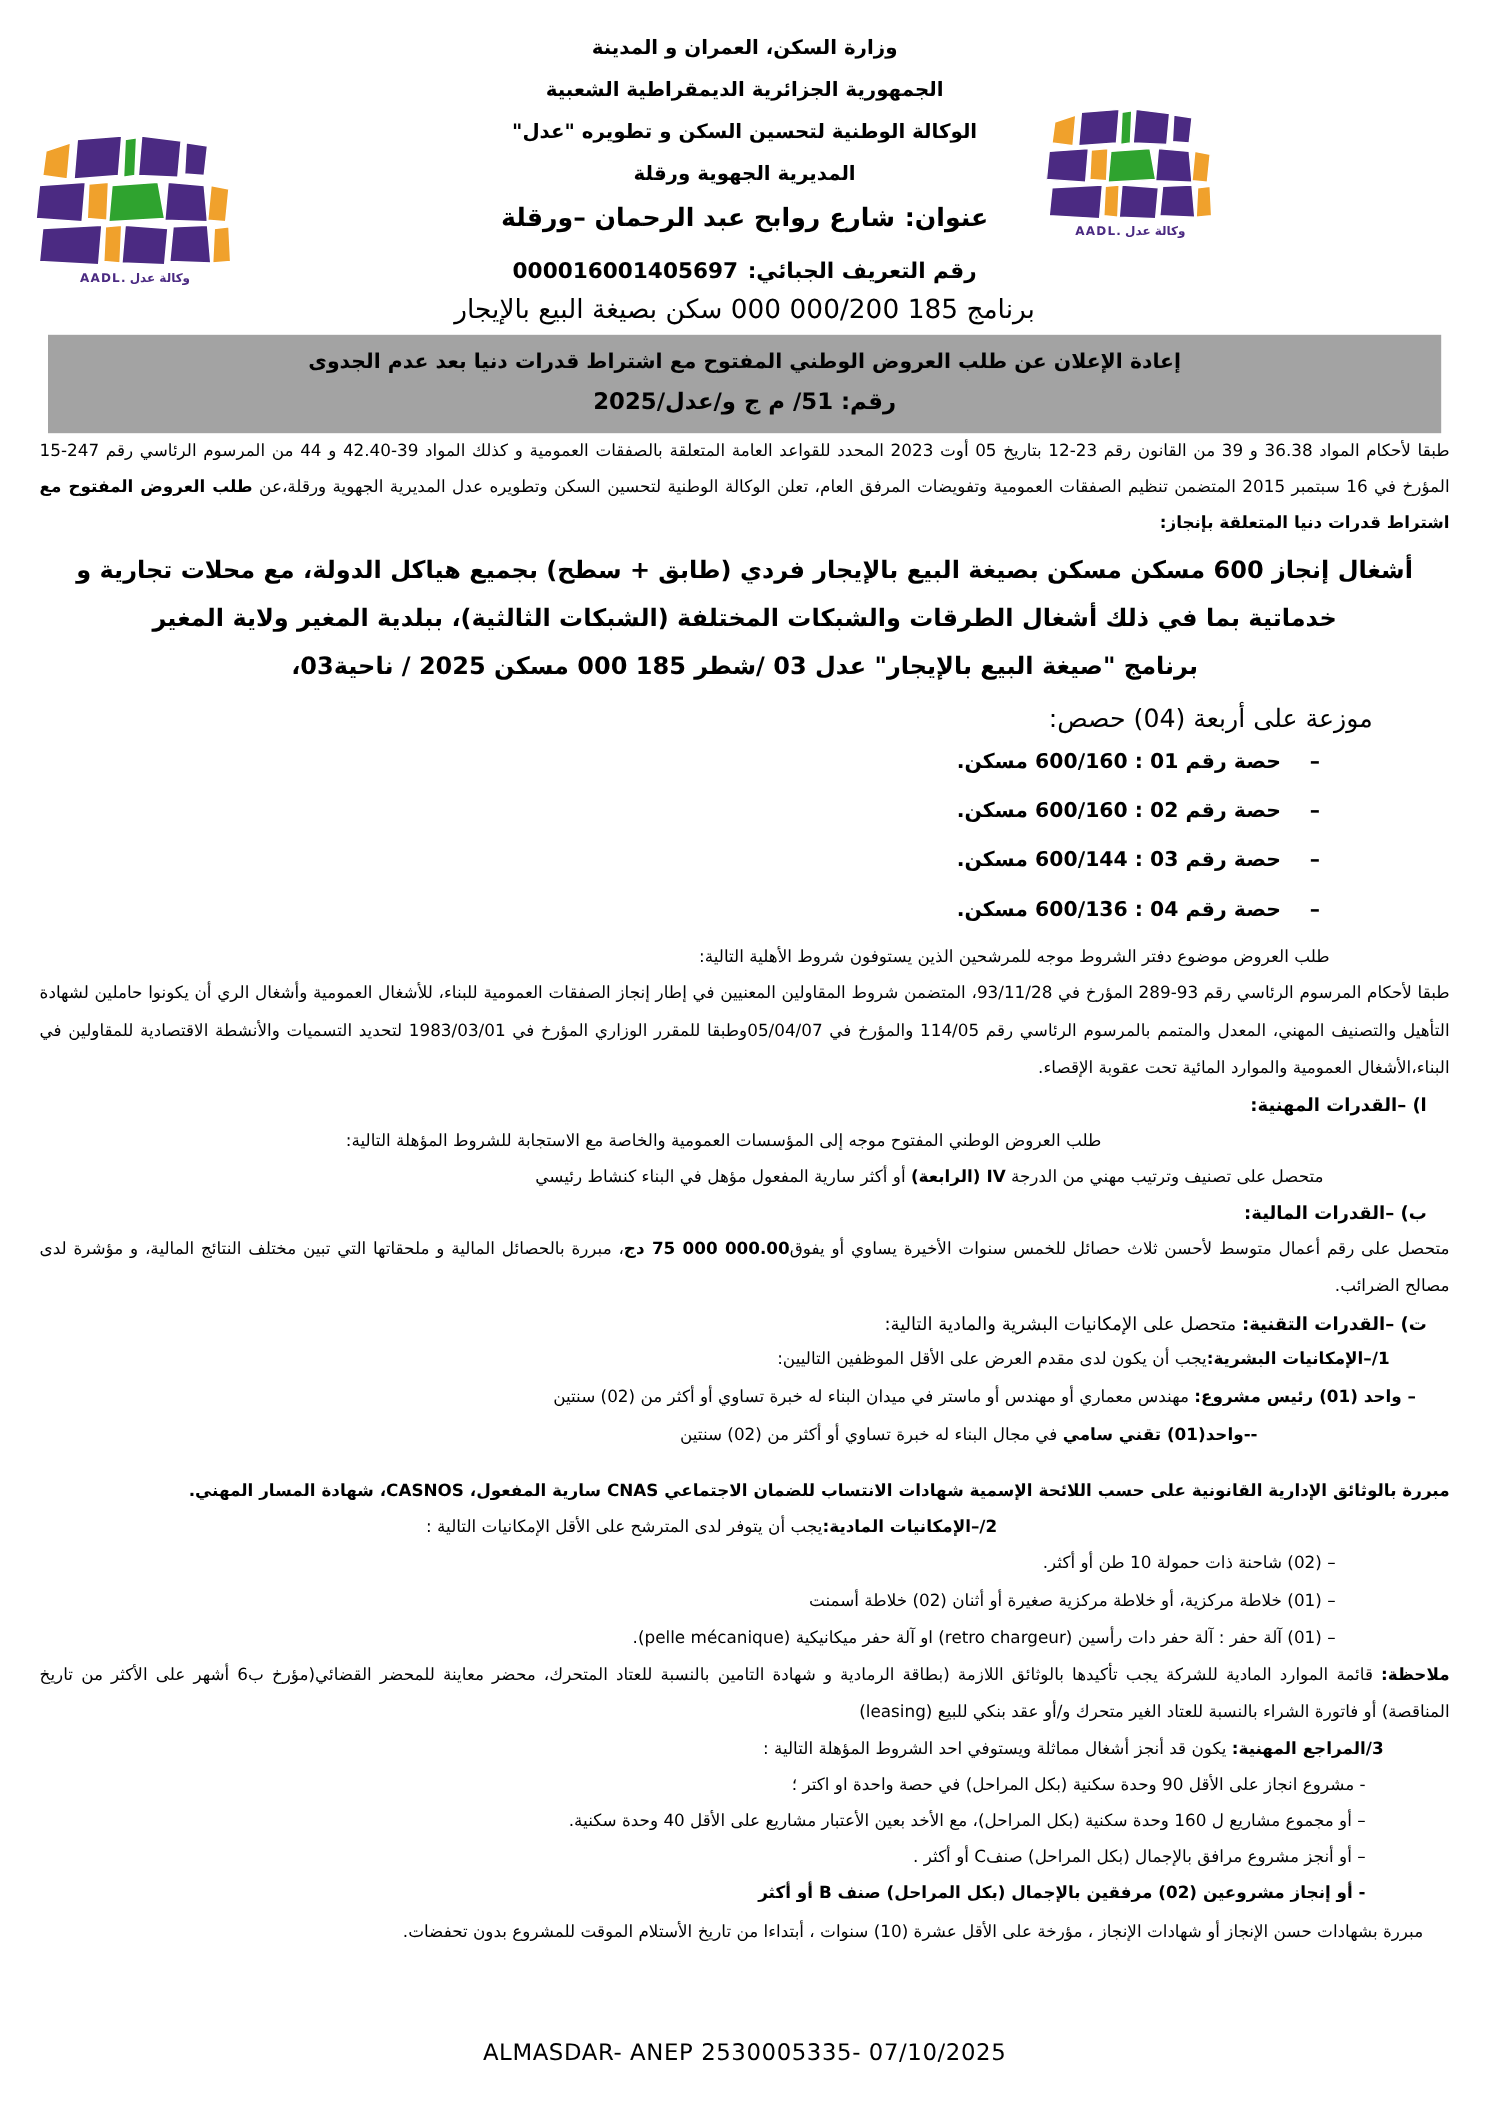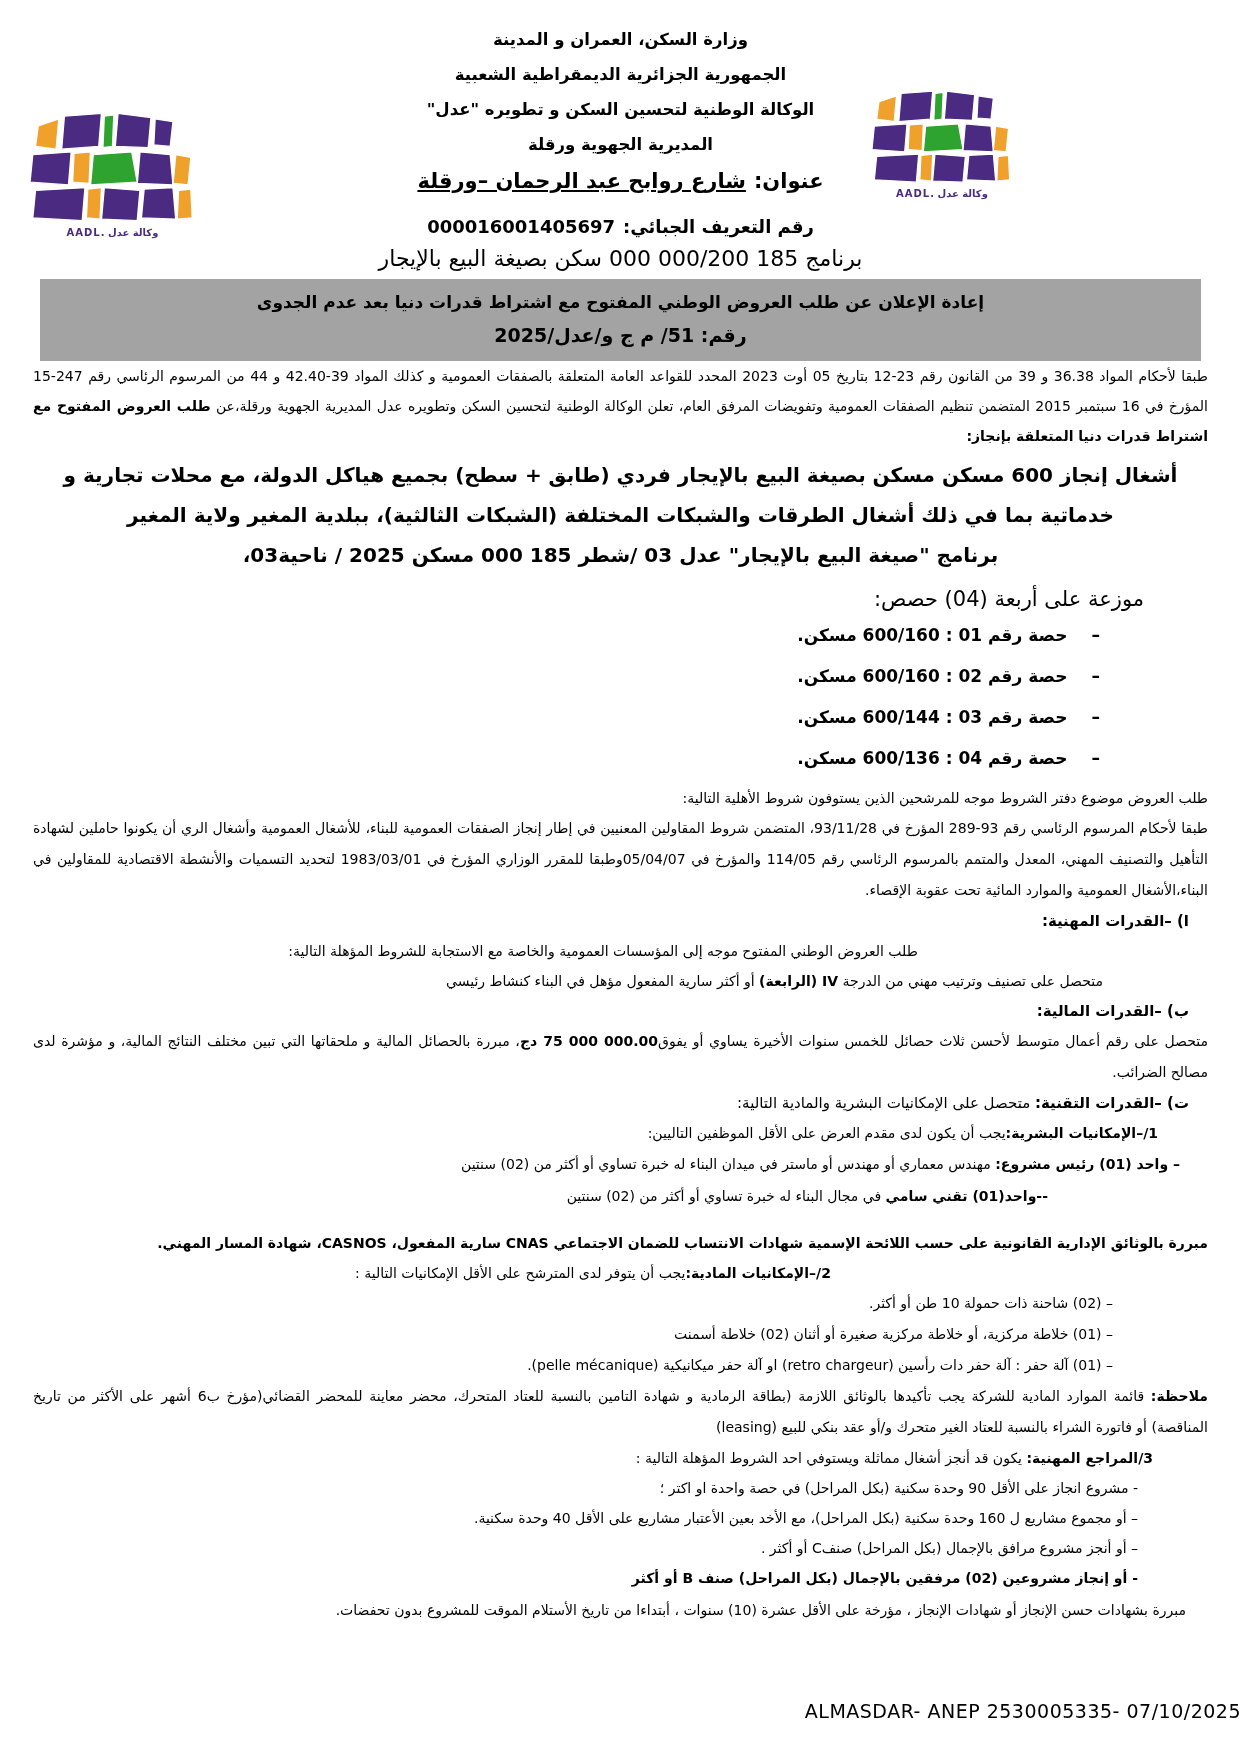--- a/index.html
+++ b/index.html
@@ -7,21 +7,21 @@
     position:relative;
     width:1241px;height:1755px;
     background:#ffffff;
     color:#000;
     font-family:"DejaVu Sans", sans-serif;
     direction:rtl;
     overflow:hidden;
   }
   .b{font-weight:bold;}
   .j{text-align:justify;}
-  .u{text-decoration:underline;}
+  .u{}
 
   
   .hdr{padding-top:22px;}
   .h-line{font-size:16.5px;font-weight:bold;line-height:35px;text-align:center;}
   .addr{font-size:21px;font-weight:bold;line-height:38px;text-align:center;}
   .tax{font-size:18px;font-weight:bold;line-height:34px;text-align:center;margin-top:10px;}
   .prog{font-size:22px;font-weight:normal;line-height:30px;text-align:center;}
   .tax-val,.addr-val{margin-inline-start:8px;}
 
   
@@ -38,41 +38,41 @@
 
   
   .content{margin:0 33px;font-size:14px;}
   .content p{margin:0;}
   .intro{margin-top:8px;line-height:30px;}
   .works{font-size:20px;font-weight:bold;line-height:40px;text-align:center;}
   .works-first{margin-top:4px;}
   .lots-heading{font-size:21px;font-weight:normal;line-height:32px;margin-top:8px;margin-left:0;margin-right:64px;}
   .lot{font-size:17px;font-weight:bold;line-height:41px;margin-right:108px;}
   .lot .dash{margin-inline-end:24px;}
-  .elig{line-height:30px;margin-top:4px;}
+  .elig{line-height:30px;margin-top:4px;margin-right:100px;}
   .decree{line-height:31px;}
   .sec-h{font-size:15px;font-weight:bold;line-height:30px;margin-right:19px;}
   .prof-l1{line-height:30px;margin-right:35px;text-align:center;}
   .prof-l2{line-height:30px;margin-right:105px;}
   .fin-p{line-height:31px;}
   .sub-h{line-height:30px;margin-right:50px;}
   .staff1{line-height:32px;margin-right:28px;}
   .staff2{line-height:32px;margin-right:160px;}
   .docs{line-height:30px;margin-top:16px;font-weight:bold;}
   .mat{line-height:30px;margin-right:55px;text-align:center;}
   .equip{line-height:31px;margin-right:95px;}
   .note{line-height:31px;}
   .ref-h{line-height:30px;margin-right:55px;}
   .ref-item{line-height:30px;margin-right:70px;}
   .ref-last{line-height:30px;margin-right:22px;margin-top:2px;}
 
   
   .footer{
     position:absolute;left:0;top:1700px;width:100%;
-    text-align:right;direction:ltr;
+    text-align:center;direction:ltr;
     font-size:19px;letter-spacing:0.5px;
   }
 </style>
 </head>
 <body>
 
 <div class="page">
 
   <div class="logo logo-left">
     <svg viewBox="0 0 120 82" aria-hidden="true">

